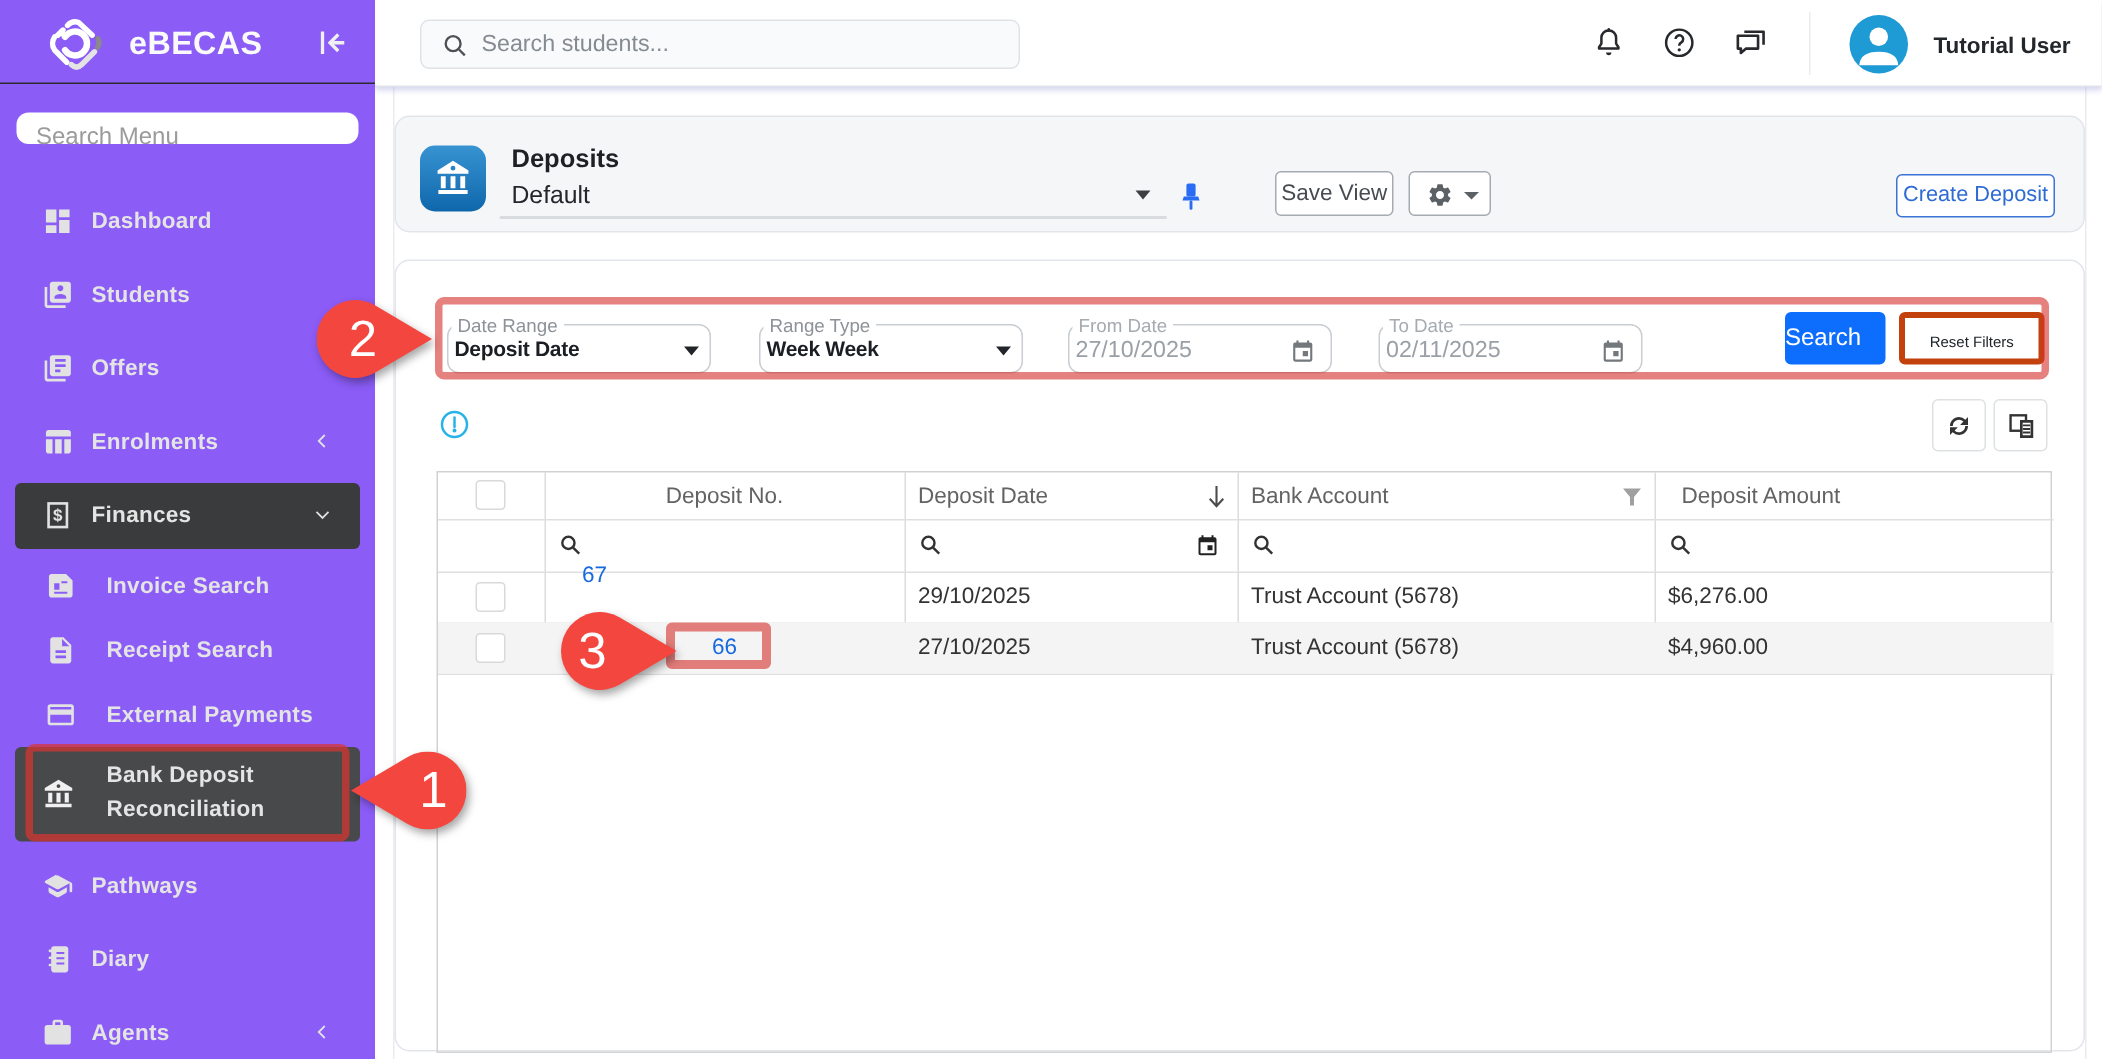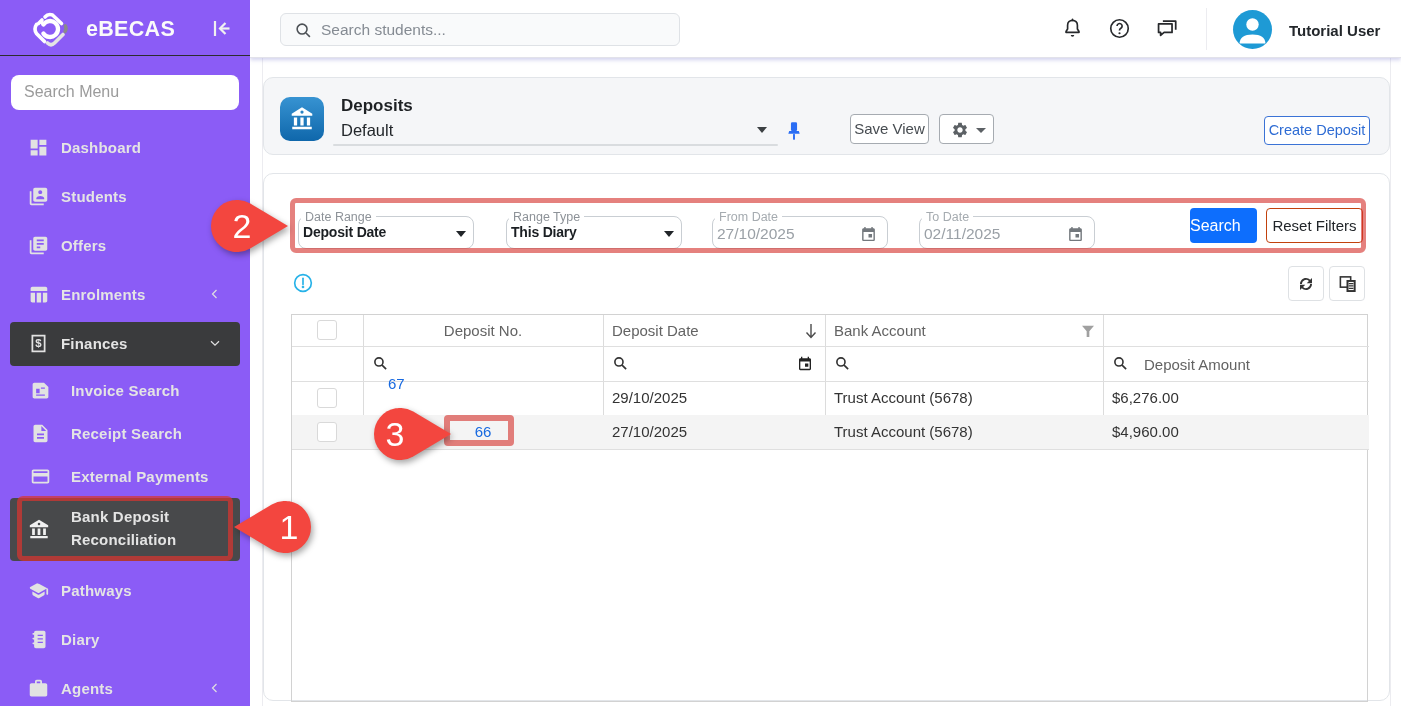--- a/index.html
+++ b/index.html
@@ -1,21 +1,21 @@
 <!DOCTYPE html>
 <html><head>
 <meta charset="utf-8">
 <style>
   * { margin:0; padding:0; box-sizing:border-box; }
   html,body { width:1401px; height:706px; overflow:hidden; font-family:"Liberation Sans", sans-serif; background:#fff; }
   
   #sidebar { position:absolute; left:0; top:0; width:250px; height:706px; background:#8b5cf6; }
   #sb-head { position:absolute; left:0; top:0; width:250px; height:56px; border-bottom:1px solid #2d2d2f; }
   #sb-title { position:absolute; left:86px; top:17px; color:#fafafa; font-size:21.5px; font-weight:700; letter-spacing:.3px; }
-  #sb-search { position:absolute; left:11px; top:75px; width:228px; height:35px; background:#fff; border-radius:8px; }
+  #sb-search { position:absolute; left:11px; top:75px; width:228px; height:21px; background:#fff; border-radius:8px; }
   #sb-search span { position:absolute; left:13px; top:8px; font-size:16px; color:#9b9b9b; }
   .mi { position:absolute; left:0; width:250px; height:44px; }
   .mi .ico { position:absolute; left:28px; top:11px; width:21px; height:21px; }
   .mi .txt { position:absolute; left:61px; top:13px; font-size:15px; font-weight:600; color:#e4e4e4; letter-spacing:.2px; }
   .mi .txt2 { left:71px; }
   .chev { position:absolute; right:29px; top:15px; width:12px; height:12px; }
   .hl { position:absolute; left:10px; width:230px; background:#3a3b3d; border-radius:4px; }
   
   #topbar { position:absolute; left:250px; top:0; width:1151px; height:58px; background:#fff; border-bottom:1px solid #e2e2ea; box-shadow:0 2px 4px rgba(130,130,205,0.35); }
   #tb-search { position:absolute; left:30px; top:13px; width:400px; height:33px; background:#f9fafb; border:1px solid #dfe2e6; border-radius:6px; }
@@ -39,21 +39,21 @@
   #btn-create { left:1000px; top:38px; width:106px; height:29px; line-height:27px; border:1px solid #3b73d6; color:#2e6cd4; font-size:14.5px; }
   
   #card2 { position:absolute; left:13px; top:115px; width:1127px; height:528px; background:#fff; border:1px solid #e2e5e9; border-radius:10px; }
   
   .ffield { position:absolute; top:42px; height:33px; border:1px solid #c9ced3; border-radius:8px; background:#fff;padding-left:36px; }
   .flabel { position:absolute; top:-7px; left:2px; background:#fff; padding:0 4px; font-size:12.5px; color:#8d9298; }
   .fval { position:absolute; left:4px; top:7px; font-size:14px; font-weight:700; color:#1b1f23; letter-spacing:-0.2px; }
   .fval.dis { color:#9aa0a6; font-weight:400; font-size:15.5px; top:8px; letter-spacing:0; }
   .fcaret { position:absolute; right:7px; top:14px; width:0; height:0; border-left:5.5px solid transparent; border-right:5.5px solid transparent; border-top:6px solid #212529; }
   #btn-search { position:absolute; left:926px; top:34px; width:67px; height:35px; background:#0d6efd; border-radius:4px; color:#fff; font-size:16px; text-align:left; line-height:35px; }
-  #btn-reset { position:absolute; left:1002px; top:34px; width:97px; height:35px; background:#fff; border:1px solid #c2410c; border-radius:4px; color:#212529; font-size:15px; text-align:center; line-height:33px; }
+  #btn-reset { position:absolute; left:1002px; top:34px; width:97px; height:35px; background:#fff; border:4px solid #c2410c; border-radius:4px; color:#212529; font-size:10px; text-align:center; line-height:33px; }
   .iconbtn { position:absolute; width:36px; height:35px; background:#fff; border:1px solid #dee1e4; border-radius:4px; }
   
   #tbl { position:absolute; left:27px; top:140px; width:1077px; height:388px; border:1px solid #d2d2d2; }
   .vline { position:absolute; top:0; width:1px; background:#dcdcdc; }
   .hline { position:absolute; left:0; width:1077px; height:1px; background:#dfdfdf; }
   .hdr { position:absolute; top:0; height:31px; font-size:15px; color:#636363; }
   .cell { position:absolute; font-size:15px; color:#333; }
   .link { color:#1769e0; }
   .mag { position:absolute; width:15px; height:15px; }
   .cbx { position:absolute; width:20px; height:20px; border:1px solid #d9d9d9; border-radius:3px; background:#fff; }
@@ -93,21 +93,21 @@
     <div class="btn" id="btn-create">Create Deposit</div>
   </div>
   <div id="card2">
     <div class="ffield" style="left:34px;width:176px;">
         <div class="flabel">Date Range</div>
         <div class="fval">Deposit Date</div>
         <div class="fcaret"></div>
       </div>
     <div class="ffield" style="left:242px;width:176px;">
         <div class="flabel">Range Type</div>
-        <div class="fval">This Diary</div>
+        <div class="fval">Week Week</div>
         <div class="fcaret"></div>
       </div>
     <div class="ffield" style="left:448px;width:176px;">
         <div class="flabel" style="color:#a5abb0">From Date</div>
         <div class="fval dis">27/10/2025</div>
       <svg style="position:absolute;right:10px;top:8px" width="17" height="18" viewBox="0 0 24 24" fill="#73787d">
           <path d="M19 4h-1V2h-2v2H8V2H6v2H5c-1.11 0-1.99.9-1.99 2L3 20c0 1.1.89 2 2 2h14c1.1 0 2-.9 2-2V6c0-1.1-.9-2-2-2zm0 16H5V9h14v11zm-7-8h5v5h-5z"></path>
         </svg>
     </div>
     <div class="ffield" style="left:655px;width:176px;">
@@ -150,21 +150,21 @@
       <div style="position:absolute;left:0;top:100px;width:1077px;height:34px;background:#f4f4f4;"></div>
       <div class="hdr" style="left:71px;top:7px;width:240px;text-align:center;">Deposit No.</div>
       <div class="hdr" style="left:320px;top:7px;">Deposit Date</div>
       <svg style="position:absolute;left:513px;top:8px" width="12" height="16" viewBox="0 0 12 16" fill="none" stroke="#4b4b4b" stroke-width="1.4">
           <path d="M6 1 V14 M1.5 9.5 6 14.5 10.5 9.5"></path>
         </svg>
       <div class="hdr" style="left:542px;top:7px;">Bank Account</div>
       <svg style="position:absolute;left:788px;top:8px" width="16" height="16" viewBox="0 0 24 24" fill="#a0a0a0">
           <path d="M3 4h18l-7 8.5V21h-4v-8.5L3 4z"></path>
         </svg>
-      <div class="hdr" style="left:852px;top:7px;margin-top:34px;">Deposit Amount</div>
+      <div class="hdr" style="left:829px;top:7px;">Deposit Amount</div>
       <div class="cbx" style="left:25px;top:5px;"></div>
       <div class="cbx" style="left:25px;top:73px;"></div>
       <div class="cbx" style="left:25px;top:107px;"></div>
       <svg class="mag" style="left:81px;top:41px;" viewBox="0 0 24 24">
           <circle cx="9.5" cy="9.5" r="6.5" fill="none" stroke="#333" stroke-width="2.6"></circle>
           <path d="M14.5 14.5 21 21" stroke="#333" stroke-width="2.6"></path>
         </svg>
       <svg class="mag" style="left:321px;top:41px;" viewBox="0 0 24 24">
           <circle cx="9.5" cy="9.5" r="6.5" fill="none" stroke="#333" stroke-width="2.6"></circle>
           <path d="M14.5 14.5 21 21" stroke="#333" stroke-width="2.6"></path>

